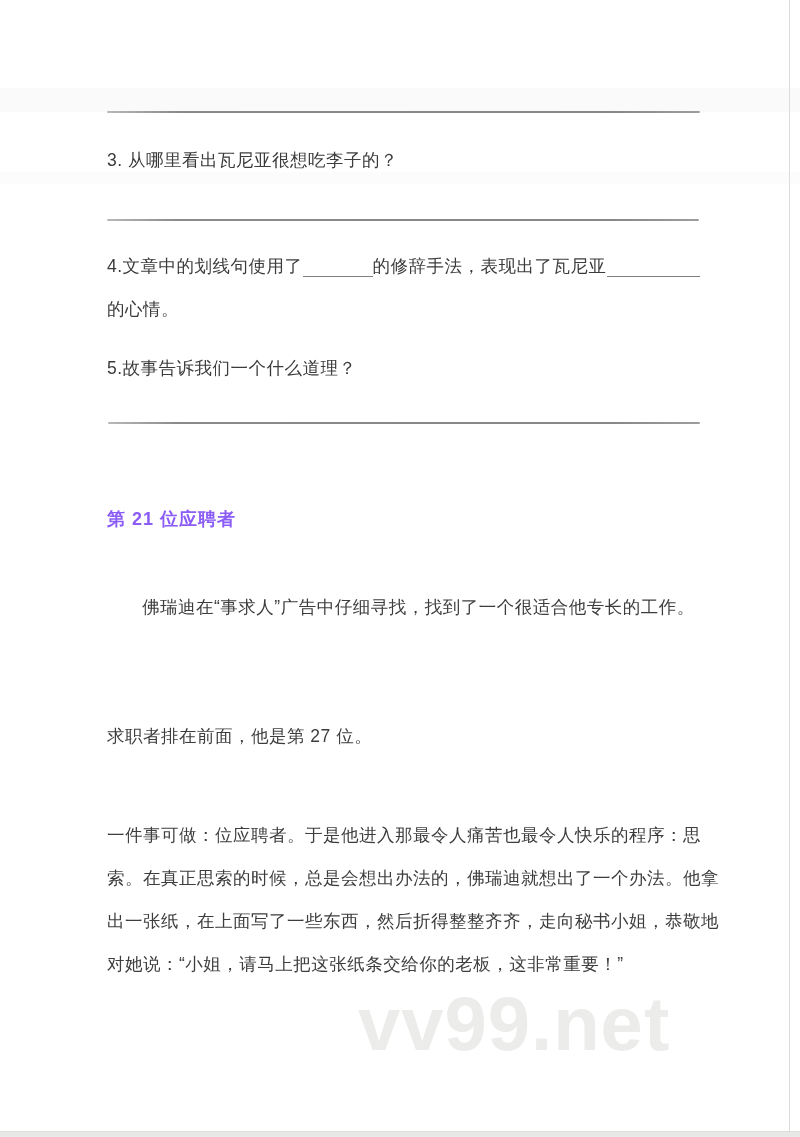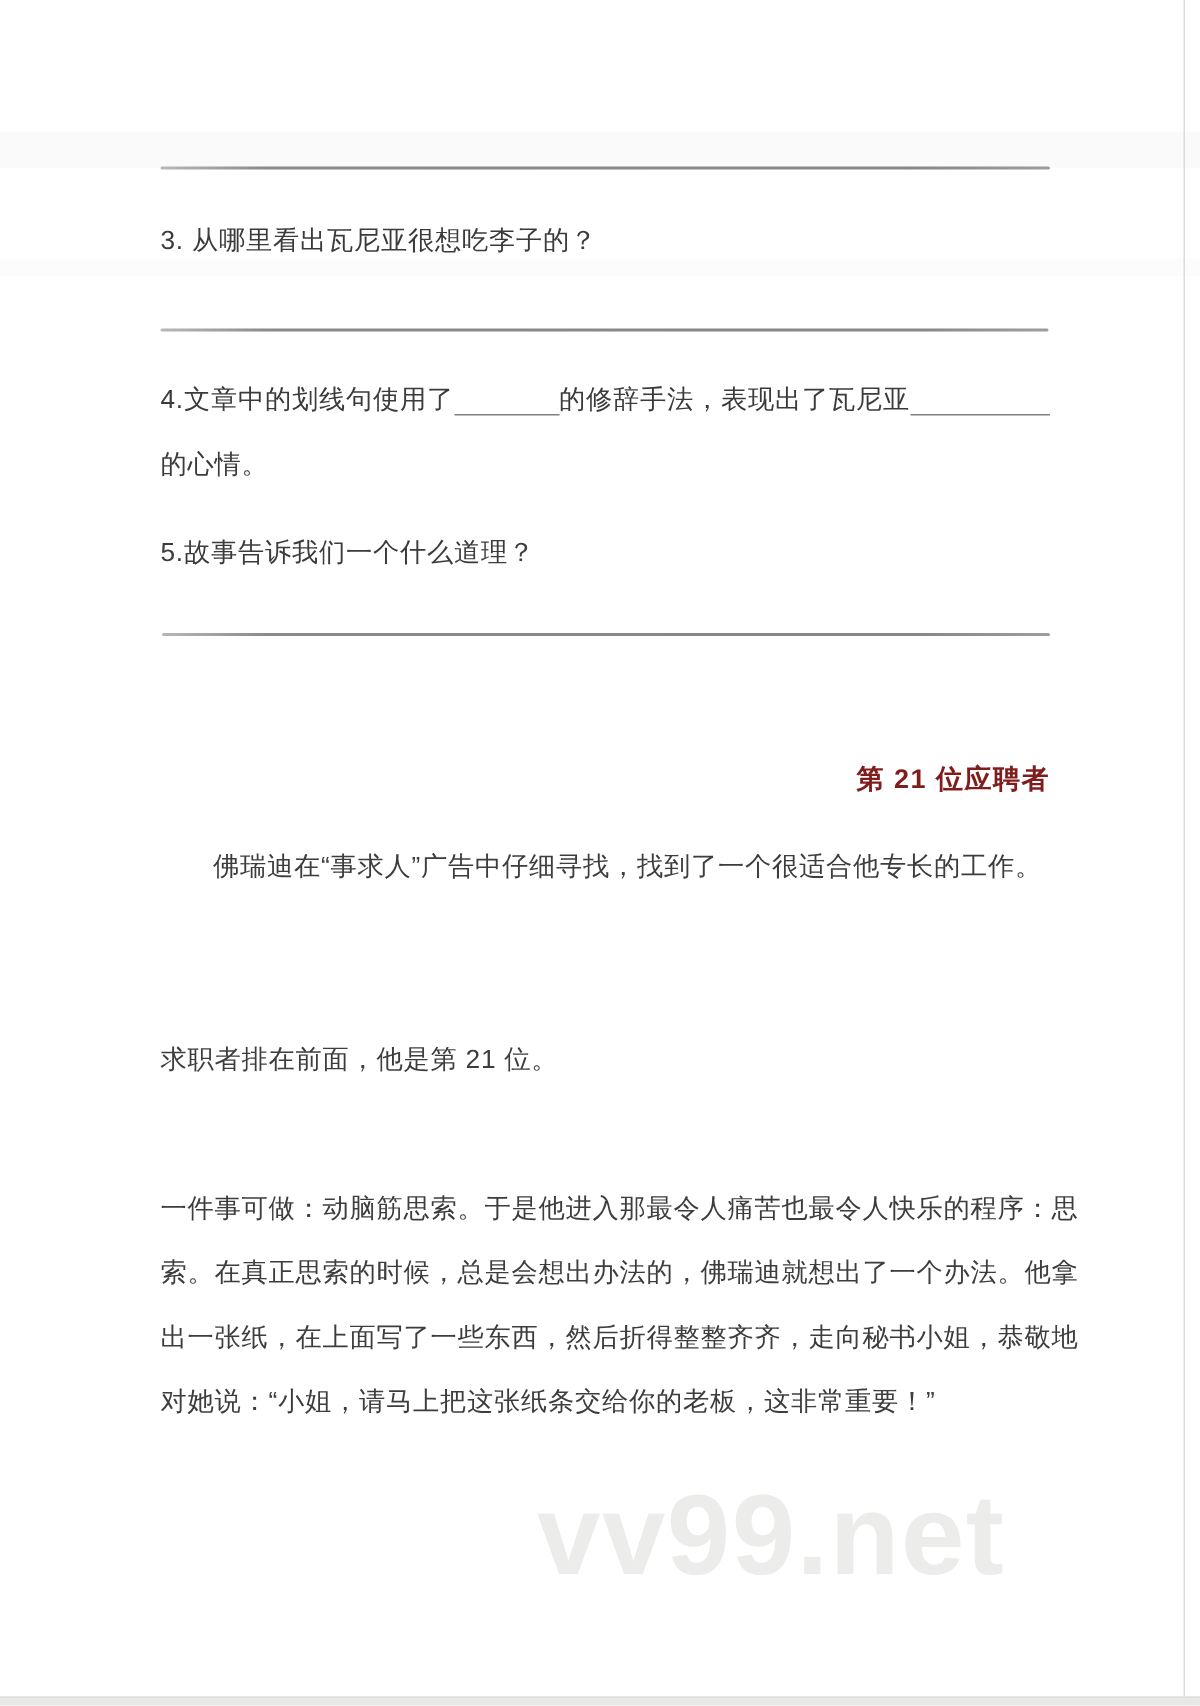--- a/index.html
+++ b/index.html
@@ -32,24 +32,24 @@
   .q4 .seg{display:inline-block;}
   .blank{
     display:inline-block;height:20px;
     border-bottom:1.5px solid #7f7f7f;
   }
   .blank1{width:70px;}
   .blank2{flex:1;}
   .q4tail{top:298px;}
   .q5{top:357px;}
   .article-title{
-    top:508px;text-align:right;font-weight:700;font-size:18px;color:#7f1d1d;
+    top:508px;text-align:left;font-weight:700;font-size:18px;color:#8b5cf6;
     letter-spacing:1px;
   }
-  .pline{color:#3d3d3d;}
+  .pline{color:#3d3d3d;margin-top:30px;}
   .indent{padding-left:35px;}
   .p1l1{top:566px;}
   .p1l2{top:609px;}
   .p1l3{top:652px;}
   .p1l4{top:695px;}
   .p2l1{top:751px;}
   .p2l2{top:794px;}
   .p2l3{top:837px;}
   .p2l4{top:880px;}
   .p2l5{top:923px;}
@@ -89,23 +89,23 @@
 
   <div class="txt q4tail">的心情。</div>
 
   <div class="txt q5">5.故事告诉我们一个什么道理？</div>
 
   <div class="rule rule3"></div>
 
   <div class="txt article-title">第 21 位应聘者</div>
 
   <div class="txt pline indent p1l1">佛瑞迪在“事求人”广告中仔细寻找，找到了一个很适合他专长的工作。</div>
-  <div class="txt pline p1l4">求职者排在前面，他是第 21 位。</div>
+  <div class="txt pline p1l4">求职者排在前面，他是第 27 位。</div>
 
-  <div class="txt pline p2l2">一件事可做：动脑筋思索。于是他进入那最令人痛苦也最令人快乐的程序：思</div>
+  <div class="txt pline p2l2">一件事可做：位应聘者。于是他进入那最令人痛苦也最令人快乐的程序：思</div>
   <div class="txt pline p2l3">索。在真正思索的时候，总是会想出办法的，佛瑞迪就想出了一个办法。他拿</div>
   <div class="txt pline p2l4">出一张纸，在上面写了一些东西，然后折得整整齐齐，走向秘书小姐，恭敬地</div>
   <div class="txt pline p2l5">对她说：“小姐，请马上把这张纸条交给你的老板，这非常重要！”</div>
 
   <div class="watermark">vv99.net</div>
 
   <div class="page-right-border"></div>
   <div class="page-separator"></div>
 
 </div>

